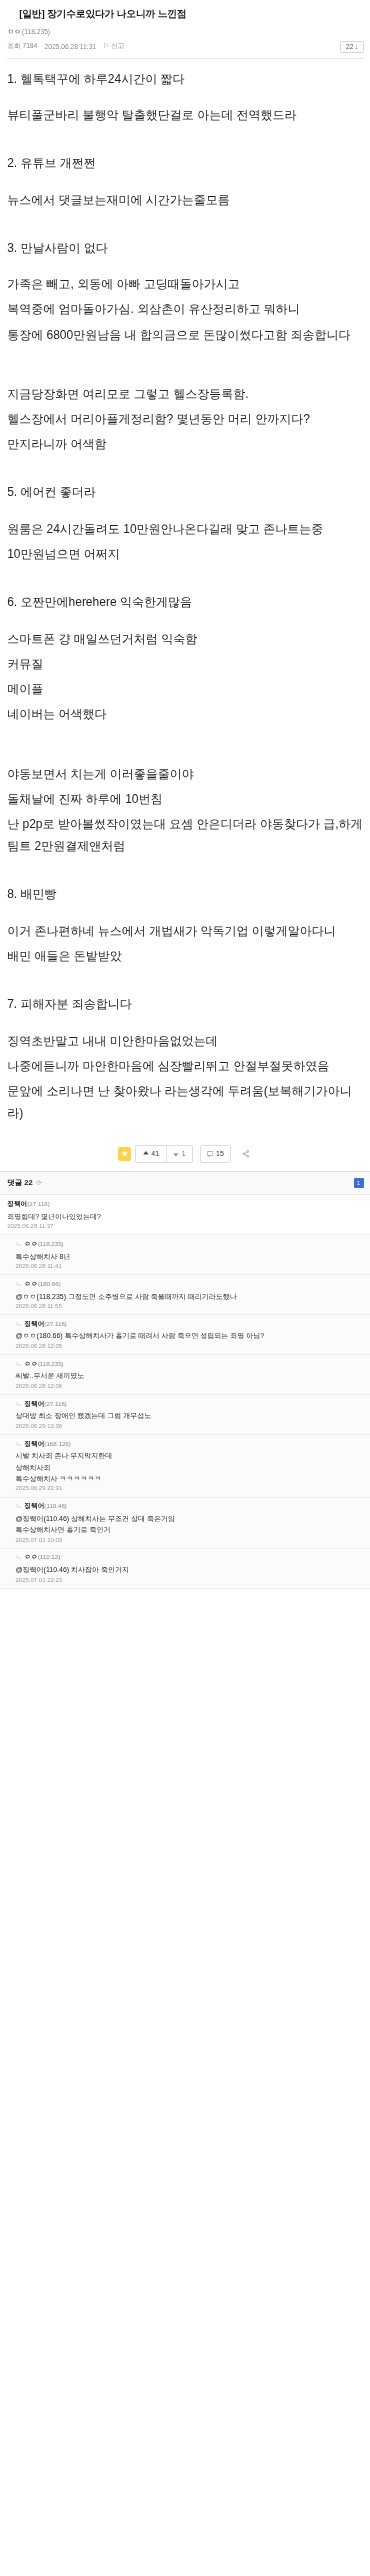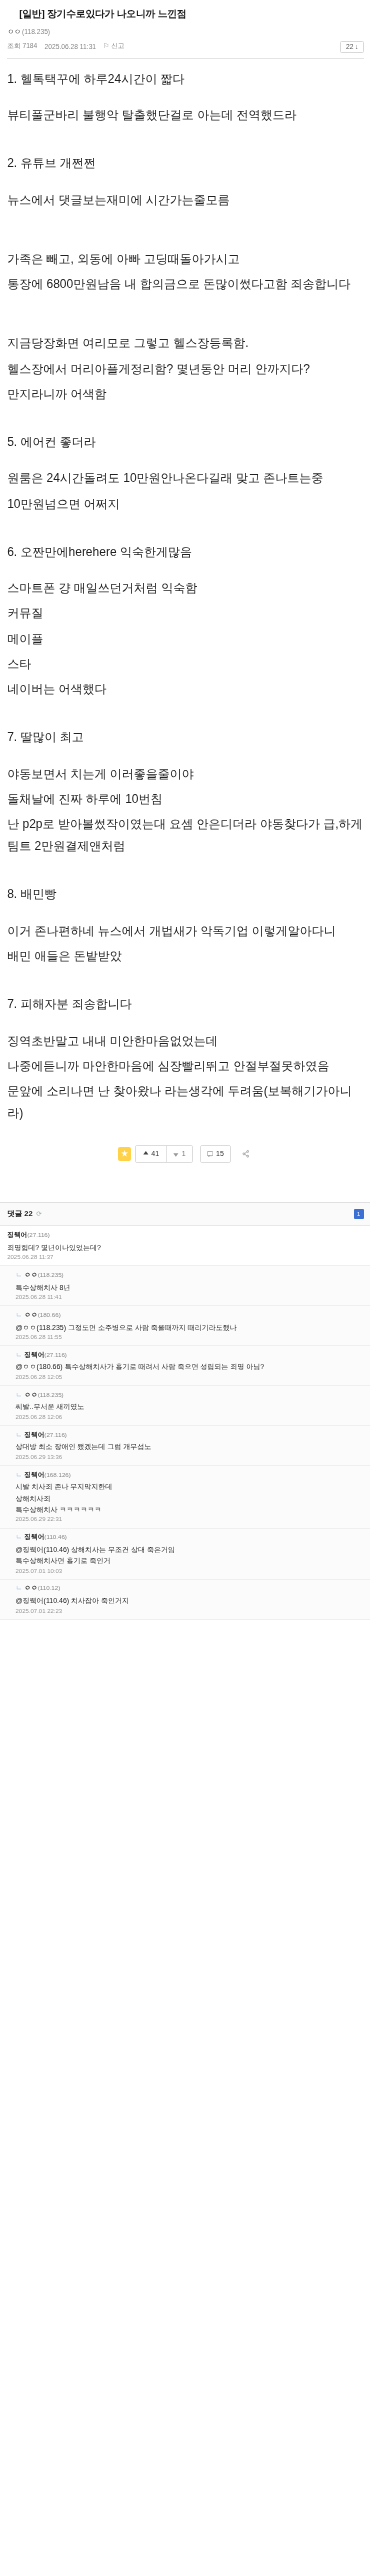--- a/index.html
+++ b/index.html
@@ -107,21 +107,20 @@
     width: 15.5px; height: 15.5px; color: #666;
   }
 
   
   .comments-head {
     display: flex; align-items: center;
     padding: 6.2px 7.2px;
     border-top: 0.5px solid #e0e0e0;
     border-bottom: 0.5px solid #e8e8e8;
     background: #fafafa;
-    margin-top: 31px;
   }
   .comments-title { font-size: 7.5px; font-weight: 700; color: #222; }
   .refresh-ico { margin-left: 3.6px; color: #9aa; font-size: 6.7px; }
   .comments-spacer { flex: 1; }
   .page-num {
     width: 10.3px; height: 10.3px;
     background: #3b6fd4; color: #fff;
     font-size: 5.7px; border-radius: 1px;
     display: inline-flex; align-items: center; justify-content: center;
   }
@@ -183,47 +182,47 @@
       <div class="para">1. 헬톡택꾸에 하루24시간이 짧다</div>
       <div class="blank"></div>
       <div class="para">뷰티풀군바리 불행악 탈출했단걸로 아는데 전역했드라</div>
       <div class="blank"></div>
       <div class="blank"></div>
       <div class="para">2. 유튜브 개쩐쩐</div>
       <div class="blank"></div>
       <div class="para">뉴스에서 댓글보는재미에 시간가는줄모름</div>
       <div class="blank"></div>
       <div class="blank"></div>
+      <div class="para">3. 만날사람이 없다</div>
       <div class="blank"></div>
       <div class="para">가족은 빼고, 외동에 아빠 고딩때돌아가시고</div>
+      <div class="para">복역중에 엄마돌아가심. 외삼촌이 유산정리하고 뭐하니</div>
       <div class="para">통장에 6800만원남음 내 합의금으로 돈많이썼다고함 죄송합니다</div>
       <div class="blank"></div>
       <div class="blank"></div>
       <div class="blank"></div>
       <div class="para">지금당장화면 여리모로 그렇고 헬스장등록함.</div>
       <div class="para">헬스장에서 머리아플게정리함? 몇년동안 머리 안까지다?</div>
       <div class="para">만지라니까 어색함</div>
       <div class="blank"></div>
       <div class="blank"></div>
       <div class="para">5. 에어컨 좋더라</div>
       <div class="blank"></div>
       <div class="para">원룸은 24시간돌려도 10만원안나온다길래 맞고 존나트는중</div>
       <div class="para">10만원넘으면 어쩌지</div>
       <div class="blank"></div>
       <div class="blank"></div>
       <div class="para">6. 오짠만에herehere 익숙한게많음</div>
       <div class="blank"></div>
       <div class="para">스마트폰 걍 매일쓰던거처럼 익숙함</div>
       <div class="para">커뮤질</div>
       <div class="para">메이플</div>
-      <div class="para">스타</div>
       <div class="para">네이버는 어색했다</div>
       <div class="blank"></div>
       <div class="blank"></div>
-      <div class="para">7. 딸많이 최고</div>
       <div class="blank"></div>
       <div class="para">야동보면서 치는게 이러좋을줄이야</div>
       <div class="para">돌채날에 진짜 하루에 10번침</div>
       <div class="para">난 p2p로 받아볼썼작이였는대 요셈 안은디더라 야동찾다가 급,하게 팀트 2만원결제앤처럼</div>
       <div class="blank"></div>
       <div class="blank"></div>
       <div class="para">8. 배민빵</div>
       <div class="blank"></div>
       <div class="para">이거 존나편하네 뉴스에서 개법새가 악독기업 이렇게알아다니</div>
       <div class="para">배민 애들은 돈밭받았</div>

